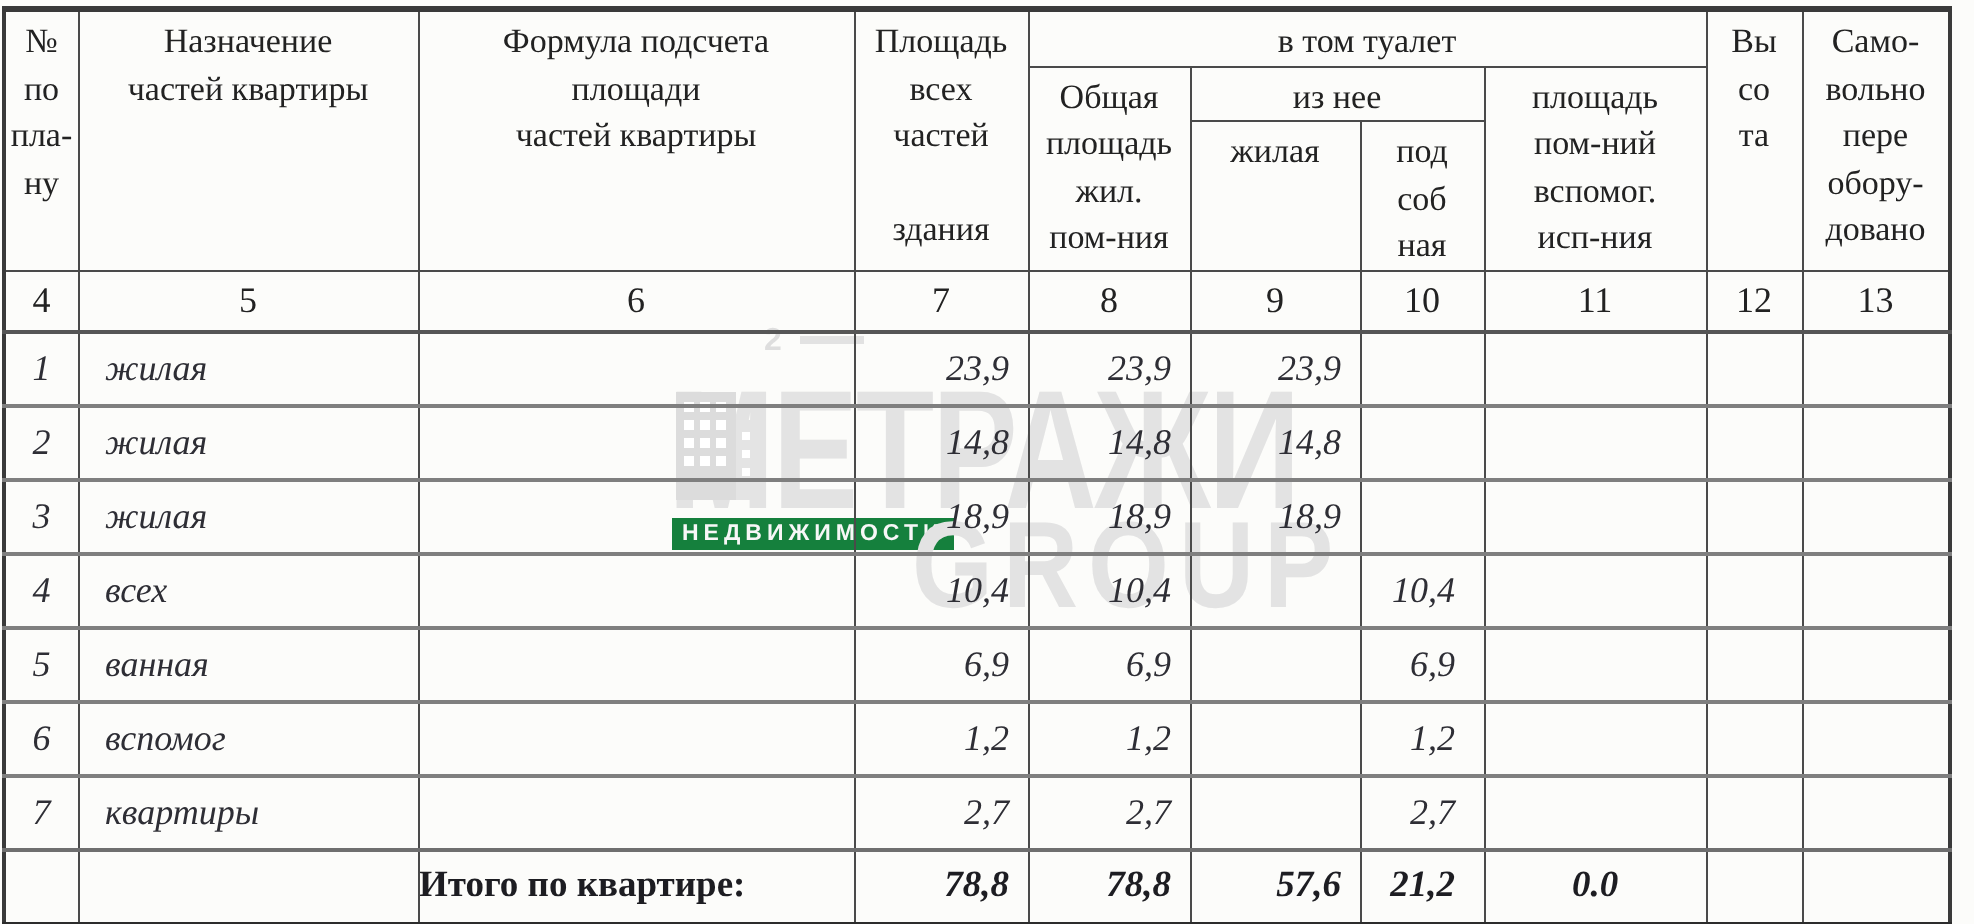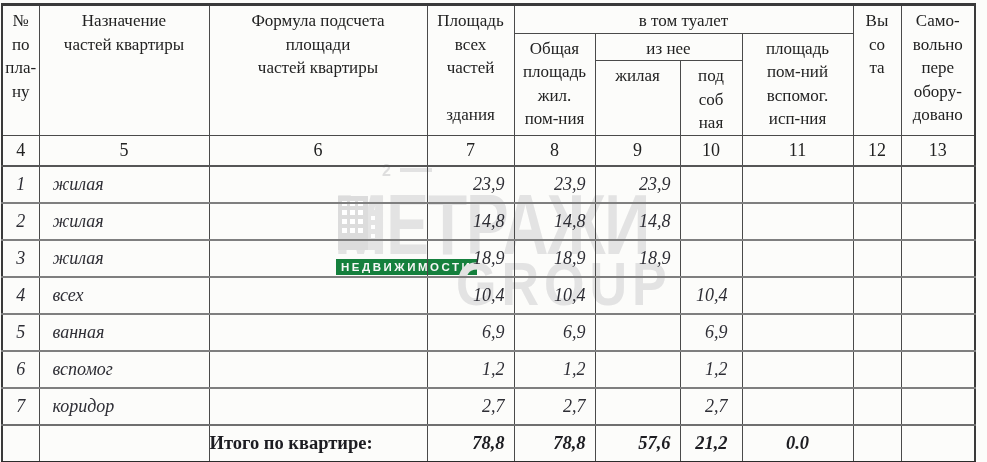--- a/index.html
+++ b/index.html
@@ -257,21 +257,21 @@
       <td class="num">1,2</td>
       <td class="num">1,2</td>
       <td class="num"></td>
       <td class="num auxnum">1,2</td>
       <td class="supc"></td>
       <td></td>
       <td></td>
     </tr>
     <tr class="r">
       <td class="rowno">7</td>
-      <td class="name">коридор</td>
+      <td class="name">квартиры</td>
       <td></td>
       <td class="num">2,7</td>
       <td class="num">2,7</td>
       <td class="num"></td>
       <td class="num auxnum">2,7</td>
       <td class="supc"></td>
       <td></td>
       <td></td>
     </tr>
 

